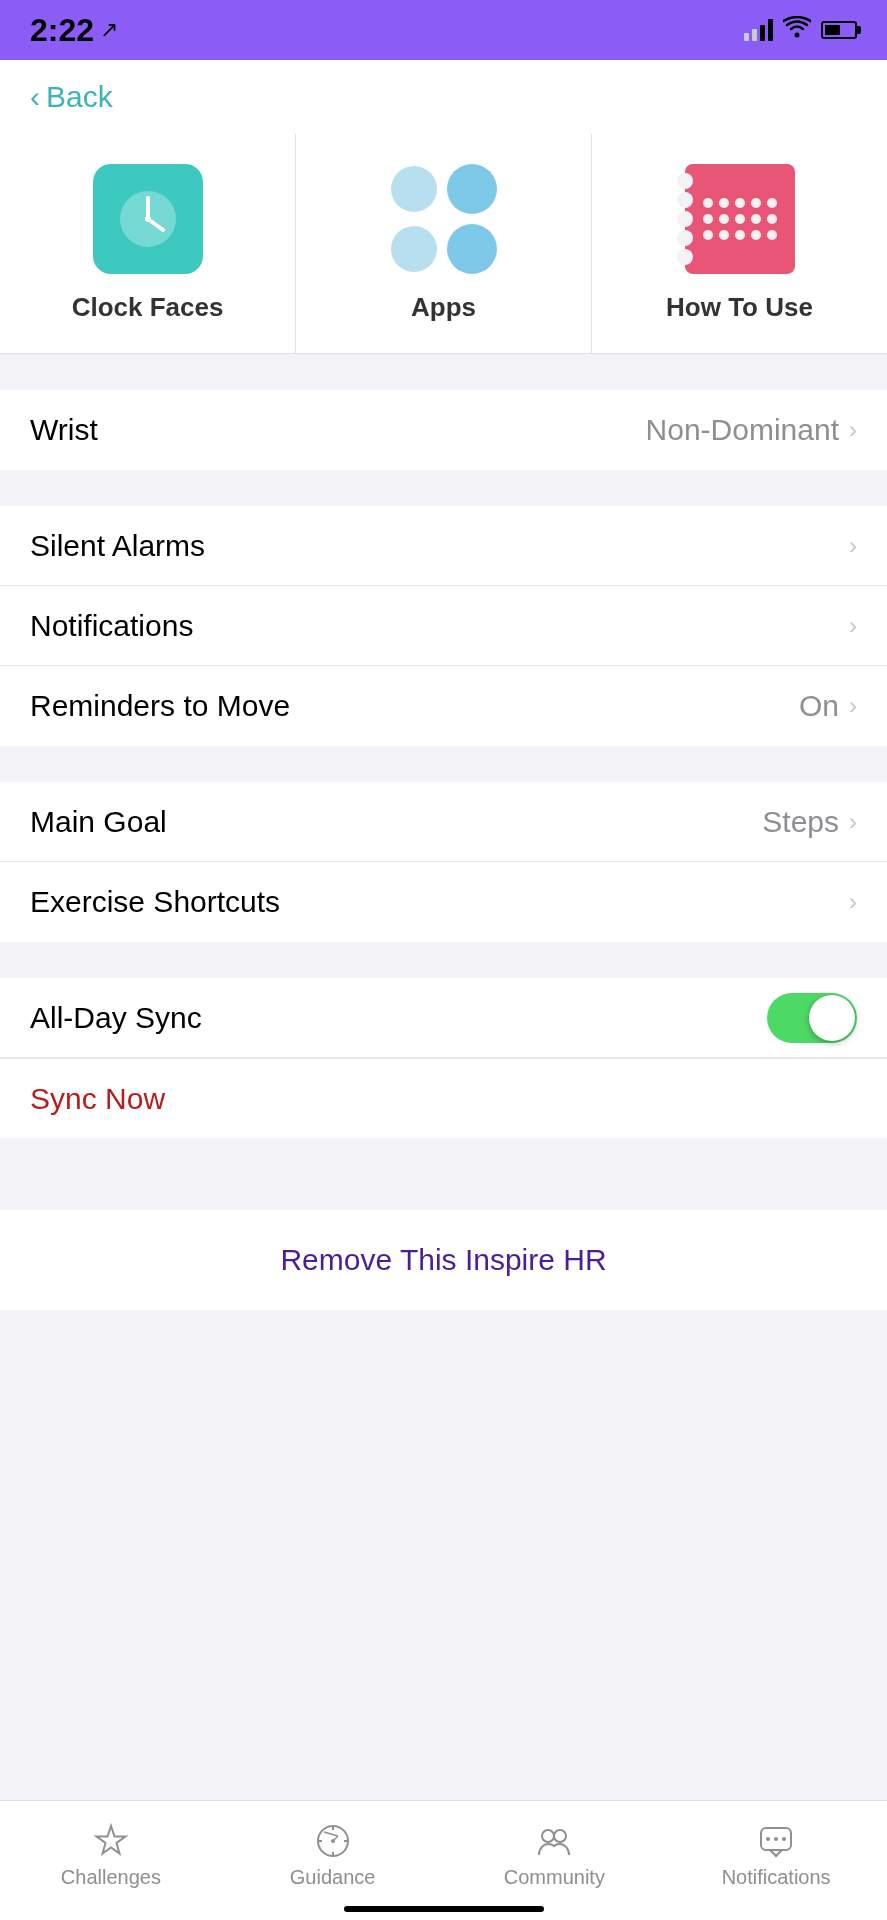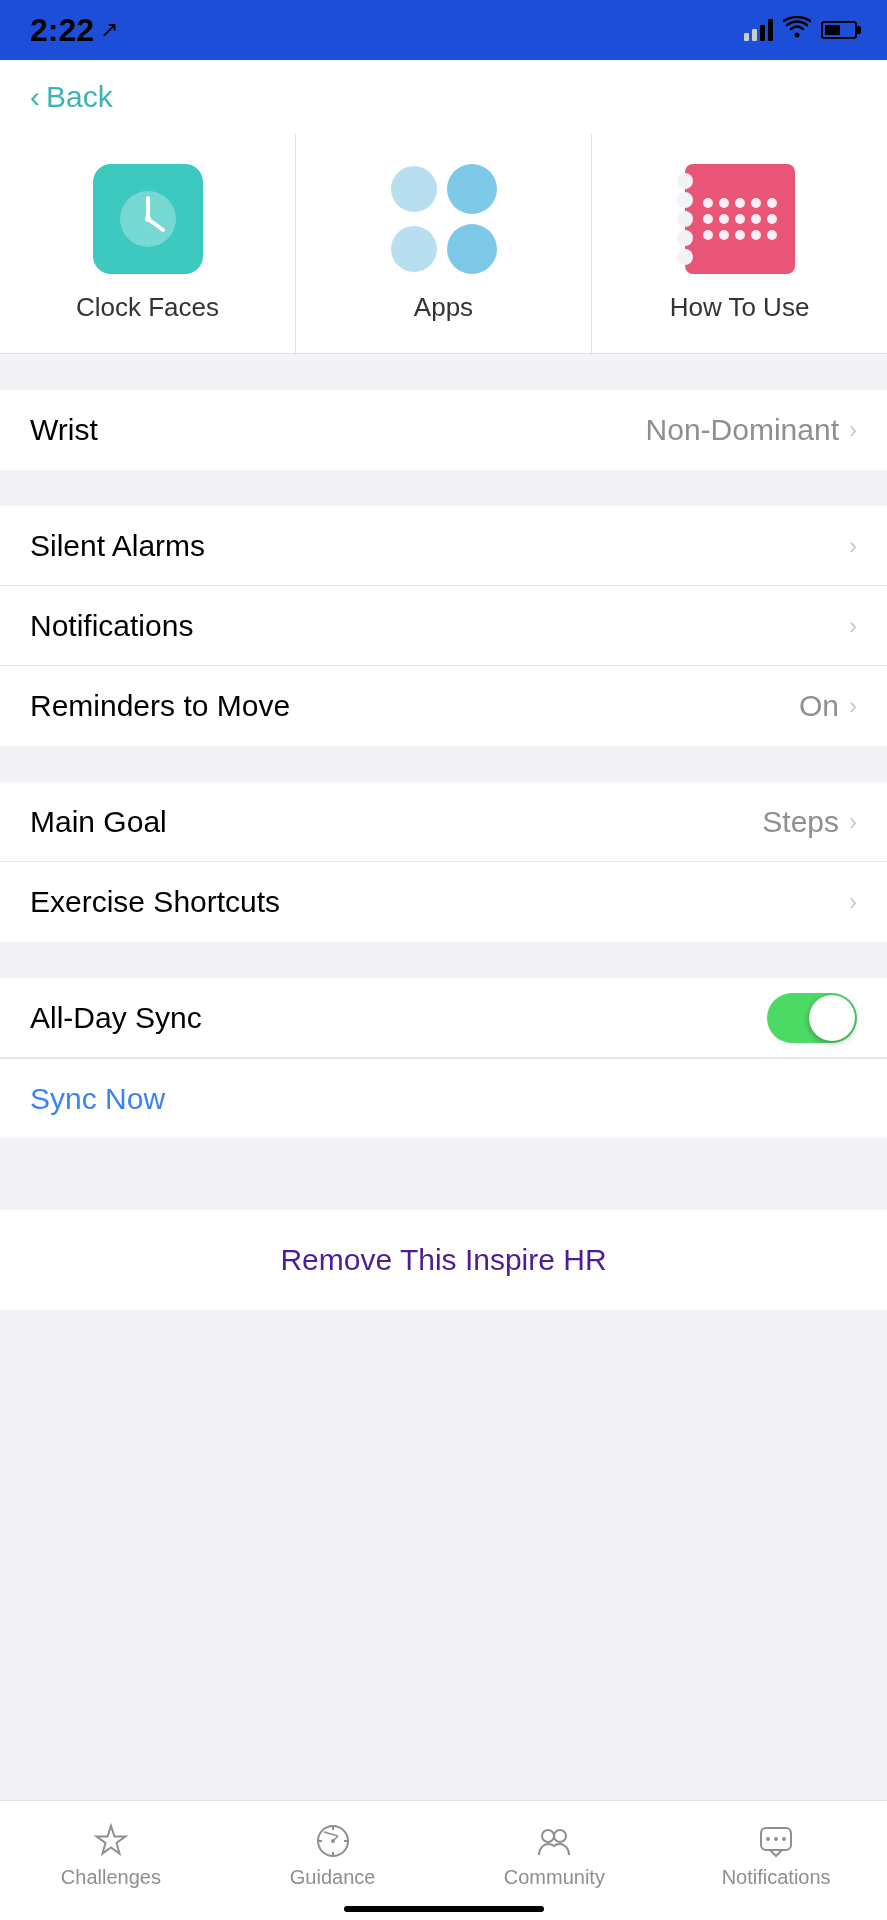--- a/index.html
+++ b/index.html
@@ -9,21 +9,21 @@
       width: 887px;
       min-height: 1920px;
       background: #f2f2f7;
       font-family: -apple-system, 'Helvetica Neue', Arial, sans-serif;
       color: #000;
       overflow-x: hidden;
     }
 
     
     .status-bar {
-      background: #1d4ed8;
+      background: #8b5cf6;
       height: 60px;
       display: flex;
       align-items: center;
       justify-content: space-between;
       padding: 0 30px;
     }
     .status-time {
       font-size: 32px;
       font-weight: 600;
       color: #000;
@@ -181,20 +181,21 @@
       width: 10px;
       height: 10px;
       background: rgba(255,255,255,0.9);
       border-radius: 50%;
     }
 
     .icon-label {
       font-size: 26px;
       color: #333;
       text-align: center;
+      font-weight: bold;
     }
 
     
     .section-gap {
       background: #f2f2f7;
       height: 36px;
     }
 
     
     .settings-group {
@@ -251,21 +252,21 @@
       background: #fff;
       padding: 0 30px;
       height: 80px;
       display: flex;
       align-items: center;
       cursor: pointer;
       border-top: 1px solid #e5e5ea;
     }
     .sync-now-text {
       font-size: 30px;
-      color: #3b82f6;
+      color: #b91c1c;
     }
 
     
     .remove-section {
       background: #fff;
       margin-top: 36px;
       height: 100px;
       display: flex;
       align-items: center;
       justify-content: center;

